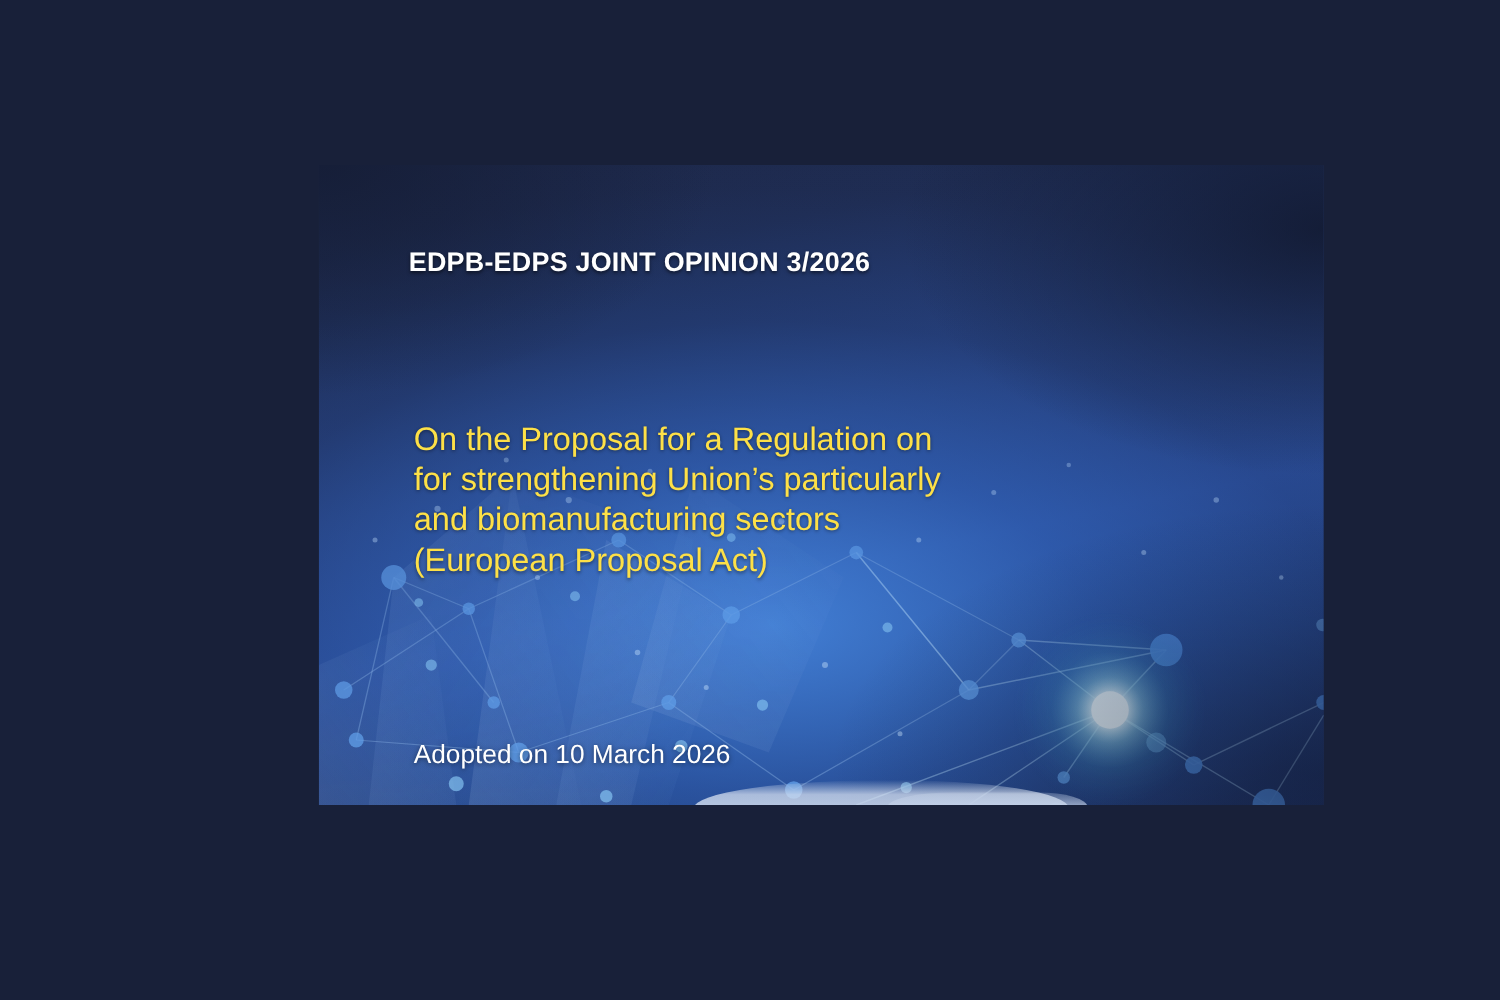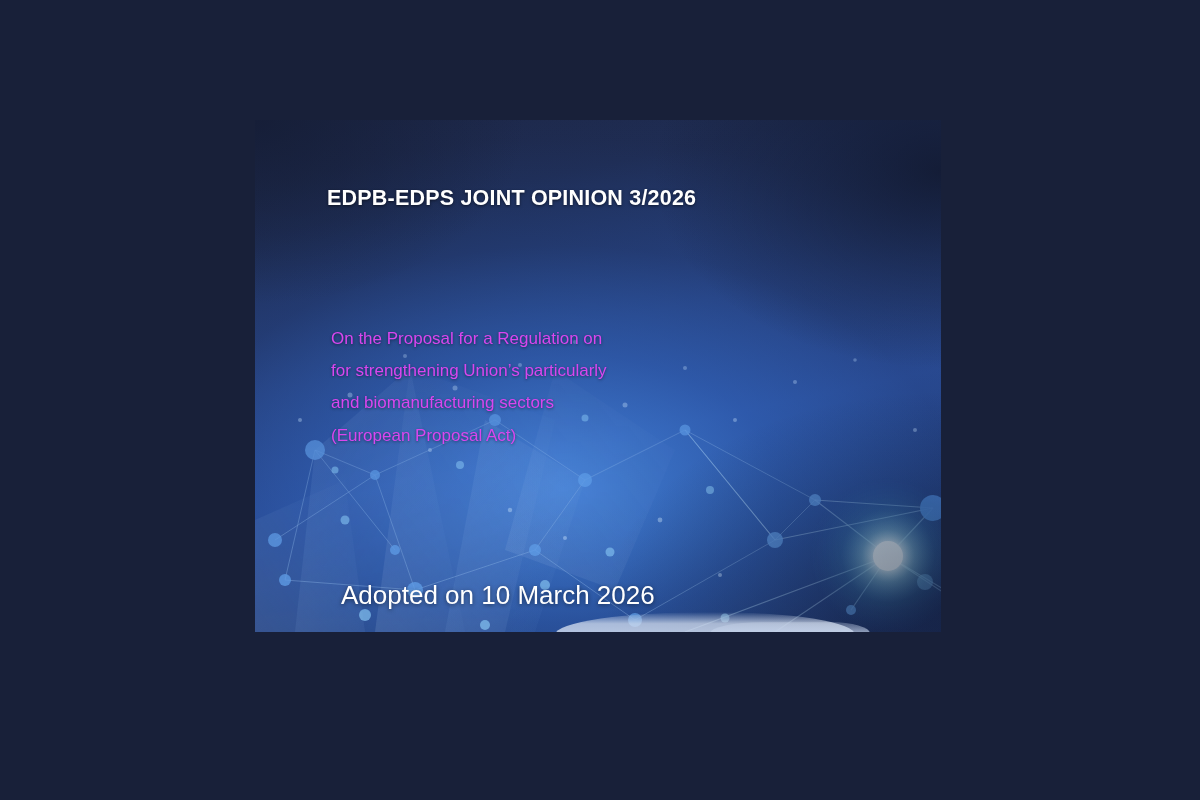--- a/index.html
+++ b/index.html
@@ -16,22 +16,22 @@
     position: relative;
     width: 1200px;
     height: 800px;
     background: #182039;
   }
 
   
   .cover-panel {
     position: absolute;
     left: 255px;
-    top: 120px;
-    width: 686px;
+    top: 132px;
+    width: 804px;
     height: 512px;
     overflow: hidden;
     background:
       radial-gradient(120% 95% at 46% 78%, rgba(60,128,220,0.95) 0%, rgba(43,92,178,0.75) 26%, rgba(32,62,126,0.45) 50%, rgba(26,40,80,0.12) 72%, rgba(24,34,66,0) 86%),
       linear-gradient(168deg, #1d2747 0%, #1f2d54 18%, #254customs 22%, #27407c 42%, #2a4a92 60%, #23407f 76%, #1d3163 92%, #1b2a52 100%);
   }
   
   .panel-base {
     position: absolute;
     inset: 0;
@@ -69,36 +69,35 @@
     letter-spacing: 0.2px;
     text-shadow: 0 1px 3px rgba(0,0,0,0.55);
     white-space: nowrap;
   }
 
   .cover-body {
     position: absolute;
     left: 76px;
     top: 203px;
     width: 470px;
-    font-size: 17px;
+    font-size: 26px;
     line-height: 32.2px;
-    color: #d946ef;
+    color: #fde047;
     text-shadow: 0 1px 3px rgba(0,0,0,0.45);
   }
   .cover-body .bline { display: block; white-space: nowrap; }
 
   .cover-adopted {
     position: absolute;
     left: 76px;
     top: 460px;
-    font-size: 26px;
+    font-size: 21px;
     color: #ffffff;
     text-shadow: 0 1px 4px rgba(0,0,0,0.5);
     white-space: nowrap;
-    margin-left: 10px;
   }
 
   
   .bottom-object {
     position: absolute;
     left: 300px;
     bottom: -6px;
     width: 300px;
     height: 26px;
     background: linear-gradient(180deg, rgba(222,230,242,0.0) 0%, rgba(214,224,240,0.75) 45%, rgba(198,212,234,0.92) 100%);

